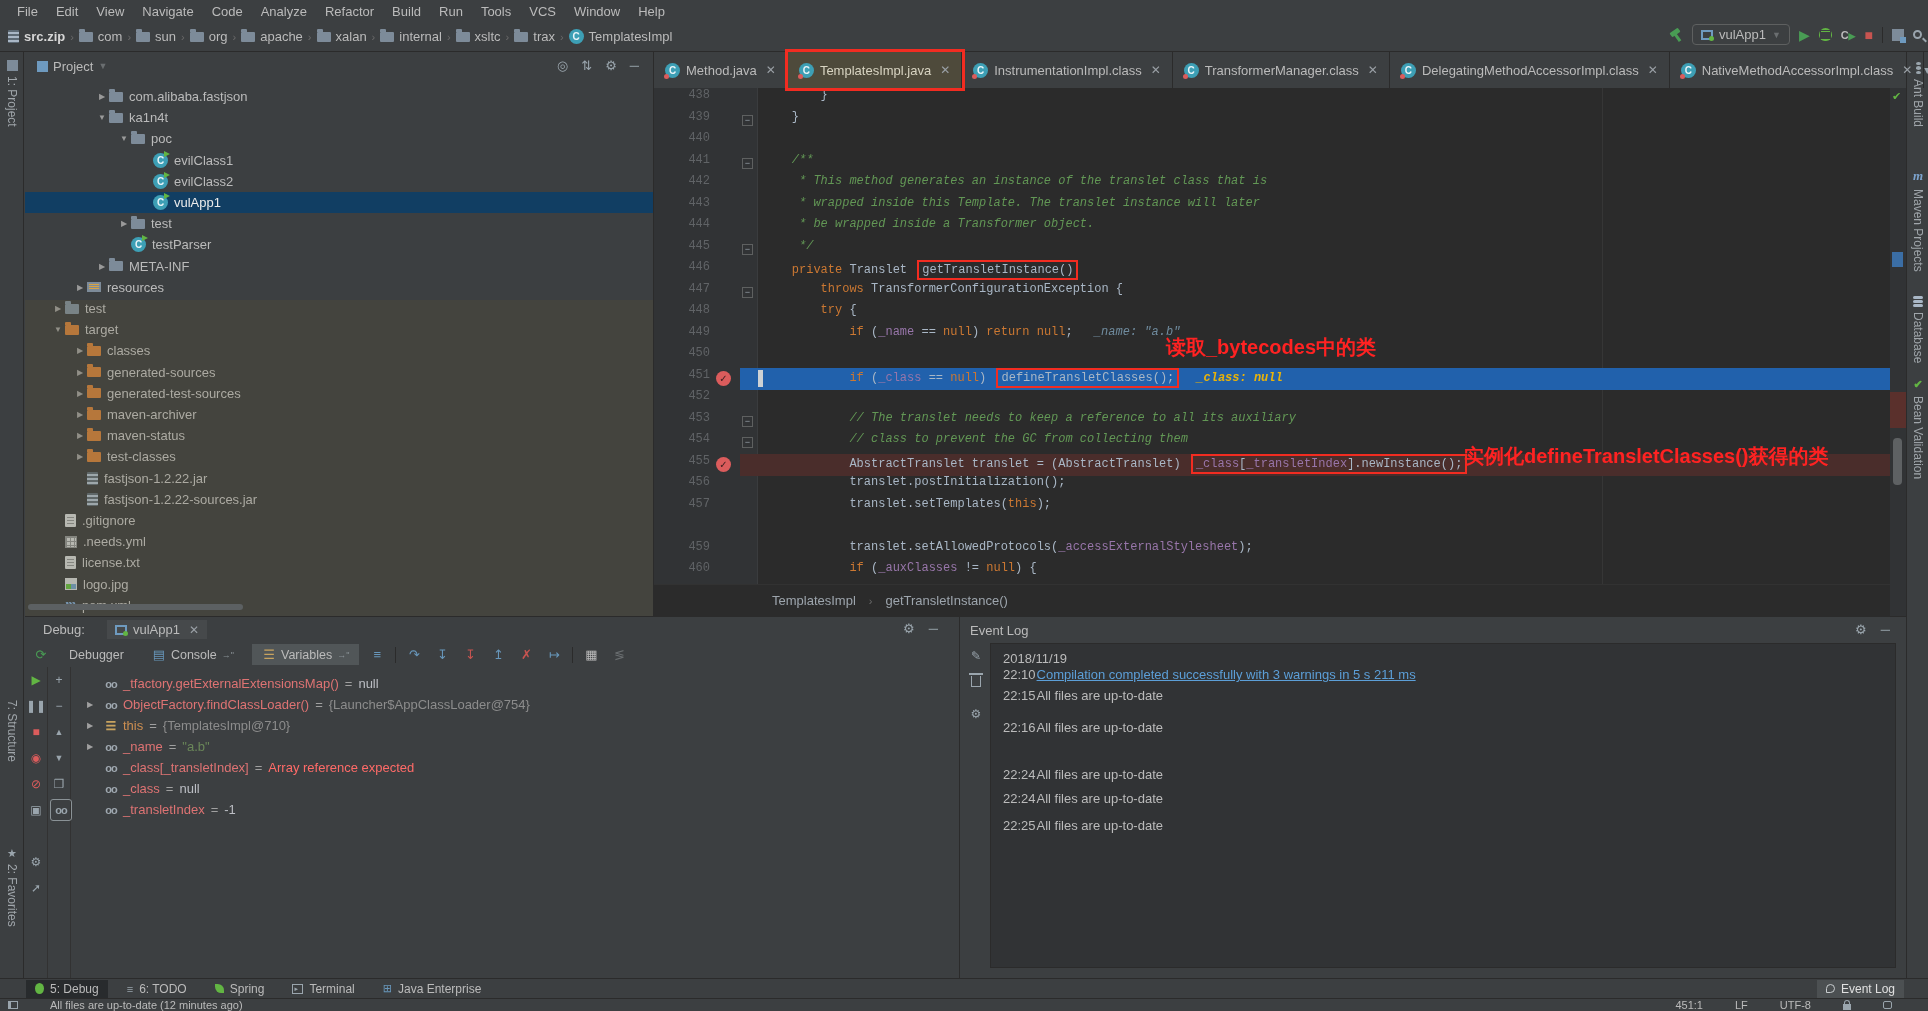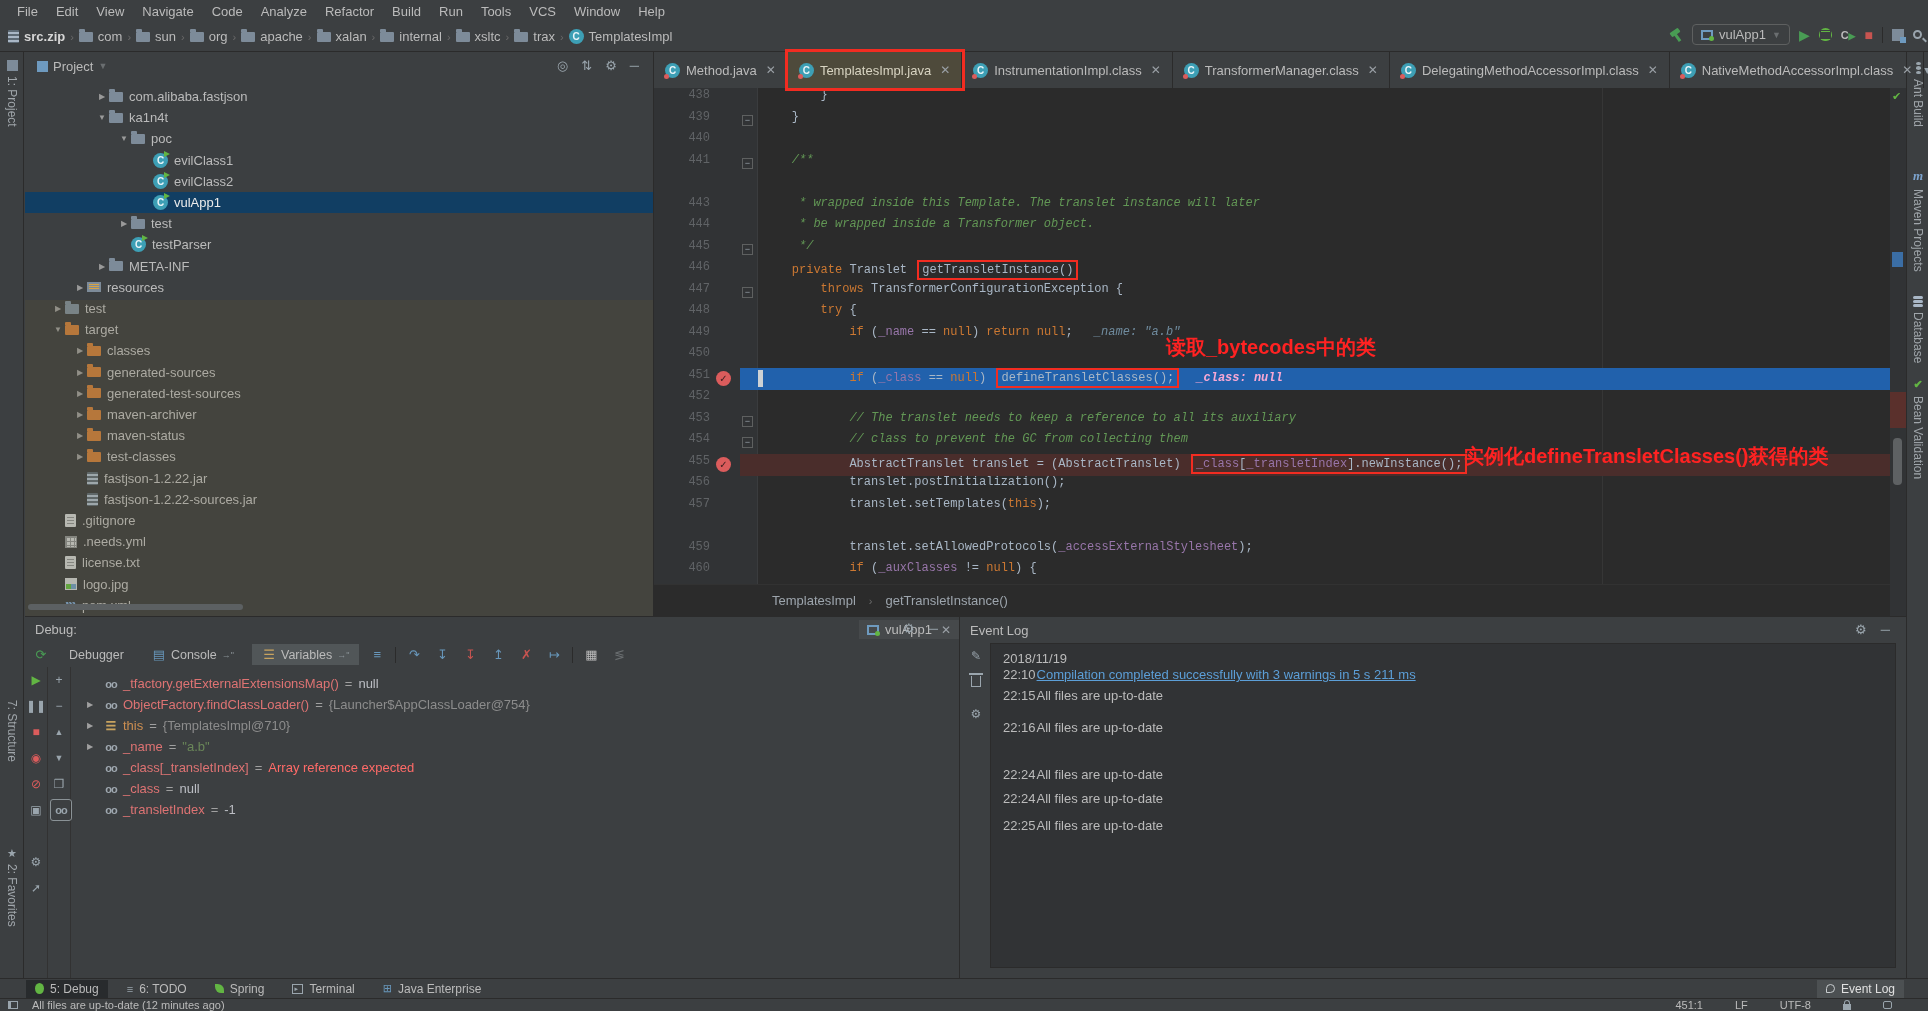--- a/index.html
+++ b/index.html
@@ -93,34 +93,34 @@
 .fold{position:absolute;left:88px;top:5px;width:11px;height:11px;border:1px solid #5E6060;color:#9AA5AD;font-size:9px;line-height:9px;text-align:center;background:#313335;z-index:2;}
 .caret{position:absolute;left:104px;top:2px;width:5px;height:17px;background:#CDD1D4;z-index:3;}
 .code-text{position:absolute;left:109px;white-space:pre;font:12px "Liberation Mono",monospace;z-index:2;}
 .seg.pl{color:#A9B7C6;}
 .seg.kw{color:#CC7832;}
 .seg.fld{color:#9876AA;}
 .seg.cm{color:#629755;font-style:italic;}
 .red-box{display:inline-block;border:2px solid #F22C21;padding:0 3px;margin:0 3px;line-height:16px;}
 .hint{margin-left:14px;font-style:italic;}
 .hint.h1{color:#708C9F;}
-.hint.h2{color:#f9a8d4;font-weight:bold;}
+.hint.h2{color:#eab308;font-weight:bold;}
 #guide{position:absolute;left:948px;top:36px;bottom:32px;width:1px;background:#363636;}
 #ed-breadcrumb{position:absolute;left:0;right:16px;bottom:0;height:32px;background:#2B2B2B;border-top:1px solid #323232;display:flex;align-items:center;padding-left:118px;font-size:13px;color:#9DA5AD;gap:8px;}
 #stripe{position:absolute;right:0;top:36px;bottom:0;width:16px;background:#313335;}
 #stripe .chk{position:absolute;left:2px;top:2px;color:#62B543;font-size:11px;}
 #stripe .mark-b{position:absolute;left:2px;top:164px;width:11px;height:15px;background:#3B6EA5;}
 #stripe .mark-r{position:absolute;left:0;top:304px;width:16px;height:36px;background:#5A302C;}
 #stripe .thumb{position:absolute;left:3px;top:350px;width:9px;height:47px;background:#5E6163;border-radius:4px;}
 .note{position:absolute;color:#FF2222;font-weight:bold;font-size:20px;z-index:40;white-space:nowrap;}
 #note1{left:1166px;top:334px;}
 #note2{left:1464px;top:443px;}
 
 #debug-panel{position:absolute;left:25px;top:616px;width:934px;height:362px;background:#3C3F41;border-top:1px solid #2B2B2B;}
-#dbg-header{height:25px;display:flex;align-items:center;padding-left:10px;font-size:13px;gap:10px;justify-content:space-between;}
+#dbg-header{height:25px;display:flex;align-items:center;padding-left:18px;font-size:13px;gap:22px;}
 #dbg-session{display:flex;align-items:center;gap:6px;background:#46494B;padding:2px 8px;font-size:13px;}
 #dbg-hicons{position:absolute;left:878px;top:4px;display:flex;gap:14px;color:#9AA5AD;font-size:13px;}
 #dbg-toolbar{position:absolute;left:0;top:25px;right:0;height:25px;display:flex;align-items:center;gap:8px;padding-left:6px;}
 .dbg-tab{padding:3px 10px;font-size:12.5px;color:#BBBBBB;display:flex;gap:5px;align-items:center;}
 .dbg-tab.active{background:#515658;}
 .tab-mini{font-size:9px;color:#8A9296;}
 .tbi{width:20px;text-align:center;font-size:13px;}
 #dbg-col1{position:absolute;left:0;top:50px;width:23px;bottom:0;border-right:1px solid #323232;}
 #dbg-col2{position:absolute;left:23px;top:50px;width:23px;bottom:0;border-right:1px solid #323232;}
 .dbg-ic{width:22px;height:26px;text-align:center;font-size:12px;line-height:26px;color:#9AA5AD;}
@@ -162,21 +162,21 @@
 .bb-tab:first-child{margin-left:26px;}
 .ic-bug-sm{width:9px;height:11px;border-radius:50%;background:#62B543;}
 .ic-todo{color:#9AA5AD;font-size:11px;}
 .ic-leaf{width:9px;height:9px;background:#62B543;border-radius:0 70% 0 70%;}
 .ic-term{width:11px;height:10px;border:1px solid #9AA5AD;font-size:7px;line-height:8px;color:#9AA5AD;text-align:left;padding-left:1px;}
 .ic-jee{color:#6897BB;font-size:11px;}
 #bb-eventlog{margin-left:auto;margin-right:24px;display:flex;align-items:center;gap:6px;background:#4C5052;padding:2px 9px;color:#E0E0E0;}
 .ic-bubble{width:9px;height:9px;border:1.5px solid #C8CCCE;border-radius:50% 50% 50% 0;}
 #status-bar{position:absolute;left:0;right:0;bottom:0;height:13px;background:#3C3F41;border-top:1px solid #2B2B2B;display:flex;align-items:center;font-size:11px;color:#BBBBBB;overflow:hidden;}
 #sb-toggle{width:10px;height:8px;border:1px solid #9AA5AD;margin-left:8px;border-left-width:3px;}
-#sb-msg{margin-left:14px;}
+#sb-msg{margin-left:32px;}
 #sb-right{margin-left:auto;display:flex;gap:32px;margin-right:36px;align-items:center;}
 .ic-lock{width:8px;height:6px;background:#9AA5AD;position:relative;margin-top:3px;}
 .ic-lock:before{content:"";position:absolute;left:1px;top:-4px;width:4px;height:4px;border:1.5px solid #9AA5AD;border-bottom:none;border-radius:3px 3px 0 0;}
 .ic-hector{width:9px;height:8px;border:1px solid #9AA5AD;border-radius:2px;}
 </style>
 </head>
 <body>
 
 <div id="menubar">
     <span class="menu-item">File</span>
@@ -546,20 +546,24 @@
         <div class="code-text"><span class="seg pl">    }</span></div>
       </div>
       <div class="code-row" style="top: 43px;">
         <div class="lnum">440</div>
         <div class="code-text"></div>
       </div>
       <div class="code-row" style="top: 65px;">
         <div class="lnum">441</div>
         <div class="fold">−</div>
         <div class="code-text"><span class="seg cm">    /**</span></div>
+      </div>
+      <div class="code-row" style="top: 86px;">
+        <div class="lnum">442</div>
+        <div class="code-text"><span class="seg cm">     * This method generates an instance of the translet class that is</span></div>
       </div>
       <div class="code-row" style="top: 108px;">
         <div class="lnum">443</div>
         <div class="code-text"><span class="seg cm">     * wrapped inside this Template. The translet instance will later</span></div>
       </div>
       <div class="code-row" style="top: 129px;">
         <div class="lnum">444</div>
         <div class="code-text"><span class="seg cm">     * be wrapped inside a Transformer object.</span></div>
       </div>
       <div class="code-row" style="top: 151px;">

